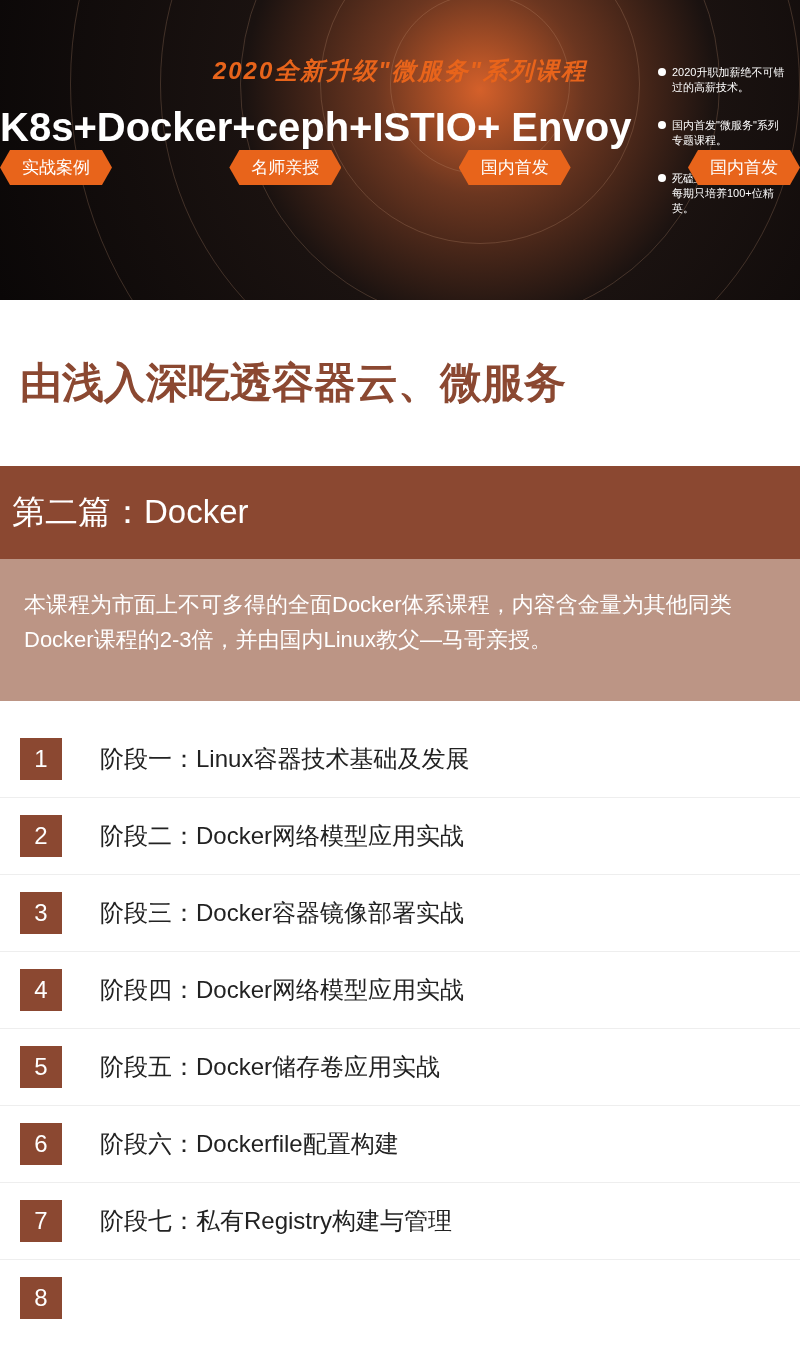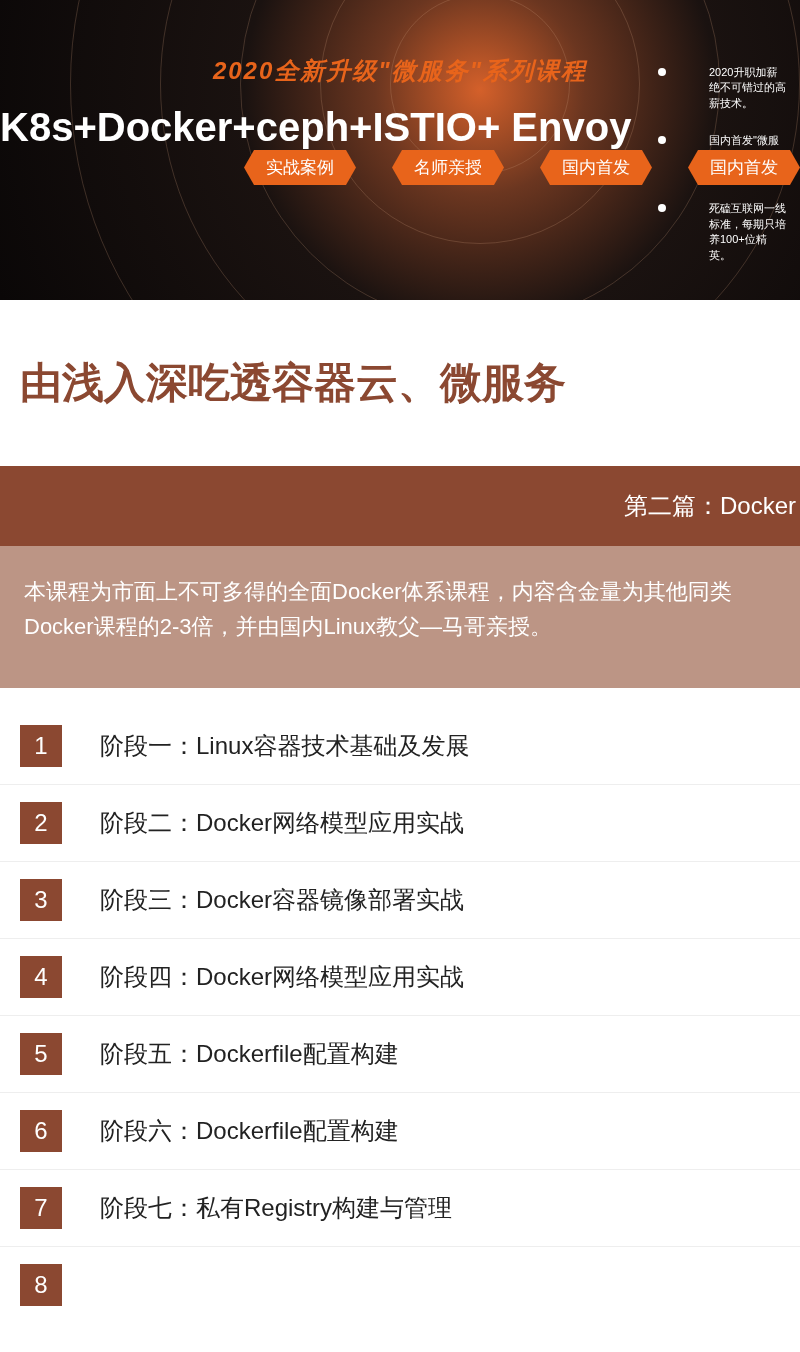--- a/index.html
+++ b/index.html
@@ -48,21 +48,21 @@
   }
   .hero-sub {
     text-align: center;
     font-size: 15px;
     color: #d8cfc8;
     margin-top: 10px;
     margin-bottom: 32px;
   }
   .badges {
     display: flex;
-    justify-content: flex-end;
+    justify-content: space-between;
     gap: 36px;
   }
   .badge-wrap {
     position: relative;
     display: inline-block;
   }
   .badge {
     background: #e8641b;
     color: #fff;
     padding: 6px 22px;
@@ -76,21 +76,20 @@
     right: 12px;
     top: 65px;
     width: 130px;
     font-size: 11px;
     line-height: 1.4;
     color: #fff;
   }
   .bullet {
     display: flex;
     margin-bottom: 22px;
-    gap: 37px;
   }
   .dot {
     width: 8px;
     height: 8px;
     border-radius: 50%;
     background: #fff;
     flex-shrink: 0;
     margin-right: 6px;
     margin-top: 3px;
   }
@@ -100,24 +99,24 @@
     text-align: left;
     font-size: 42px;
     font-weight: bold;
     color: #8b4831;
     padding: 55px 20px 55px;
   }
 
   .chapter-header {
     background: #8b4831;
     color: #fff;
-    text-align: right;
-    font-size: 24px;
+    text-align: left;
+    font-size: 33px;
     font-weight: 500;
-    padding: 24px 4px;
+    padding: 24px 12px;
   }
   .chapter-desc {
     background: #bc9585;
     color: #fff;
     font-size: 22px;
     line-height: 1.6;
     padding: 28px 20px 44px 24px;
   }
 
   .stages {
@@ -210,21 +209,21 @@
   <div class="stage-row">
     <div class="stage-num">3</div>
     <div class="stage-label">阶段三：Docker容器镜像部署实战</div>
   </div>
   <div class="stage-row">
     <div class="stage-num">4</div>
     <div class="stage-label">阶段四：Docker网络模型应用实战</div>
   </div>
   <div class="stage-row">
     <div class="stage-num">5</div>
-    <div class="stage-label">阶段五：Dockerfile配置构建</div>
+    <div class="stage-label">阶段五：Docker储存卷应用实战</div>
   </div>
   <div class="stage-row">
     <div class="stage-num">6</div>
     <div class="stage-label">阶段六：Dockerfile配置构建</div>
   </div>
   <div class="stage-row">
     <div class="stage-num">7</div>
     <div class="stage-label">阶段七：私有Registry构建与管理</div>
   </div>
   <div class="stage-row">

